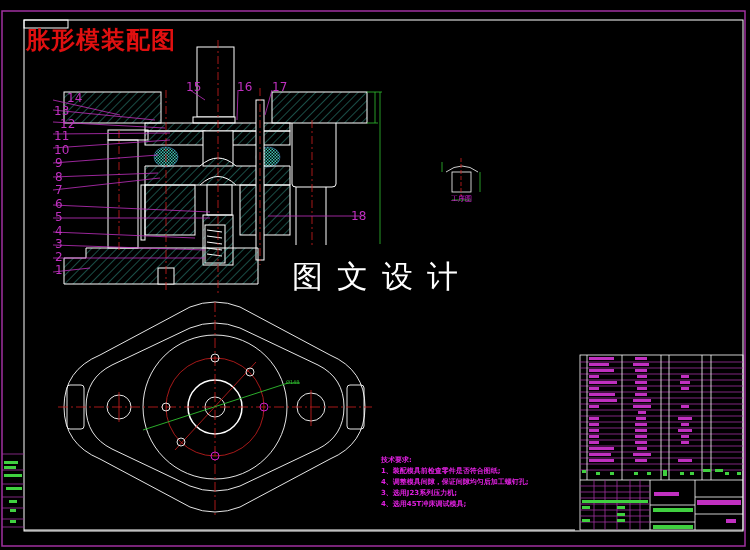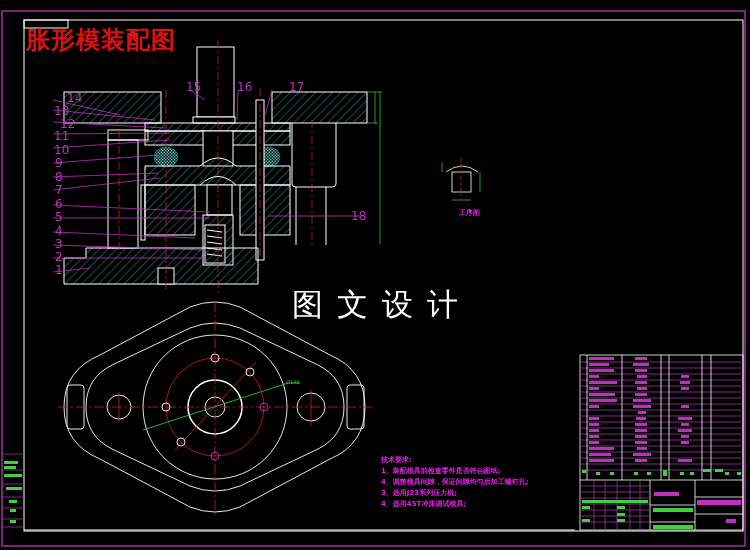--- a/index.html
+++ b/index.html
@@ -1,23 +1,23 @@
 <!DOCTYPE html>
 <html><head>
 <meta charset="utf-8">
 <style>
   html, body { margin:0; padding:0; background:#000; }
   body { width:750px; height:550px; position:relative; overflow:hidden; font-family:"DejaVu Sans", sans-serif; }
   svg { position:absolute; left:0; top:0; }
   .title-cn { position:absolute; left:26px; top:26px; font-size:24px; color:#e01010; font-weight:bold; letter-spacing:1px; font-family:"DejaVu Sans", sans-serif; line-height:28px; }
-  .watermark { position:absolute; left:292px; top:256px; font-size:31px; color:#ffffff; letter-spacing:14px; font-family:"DejaVu Serif", serif; line-height:40px;margin-top:28px; }
+  .watermark { position:absolute; left:292px; top:256px; font-size:31px; color:#ffffff; letter-spacing:14px; font-family:"DejaVu Serif", serif; line-height:40px; }
   .tech { position:absolute; left:381px; top:455px; color:#e020e0; font-size:7px; line-height:11px; font-weight:bold; font-family:"DejaVu Sans", sans-serif; }
   .tech div { white-space:nowrap; }
   .part-num { position:absolute; color:#c030c0; font-size:12px; font-family:"DejaVu Sans", sans-serif; line-height:8px; }
-  .proc-label { position:absolute; left:451px; top:208px; color:#e020e0; font-size:7px; font-weight:bold;margin-left:8px; }
+  .proc-label { position:absolute; left:451px; top:194px; color:#e020e0; font-size:7px; font-weight:normal; }
 </style>
 </head>
 <body>
 
 <svg width="750" height="550" viewBox="0 0 750 550">
   <defs>
     <pattern id="hatch" width="6" height="6" patternUnits="userSpaceOnUse" patternTransform="rotate(45)">
       <line x1="0" y1="0" x2="0" y2="6" stroke="#40c0b0" stroke-width="0.8"></line>
     </pattern>
     <pattern id="check" width="3" height="3" patternUnits="userSpaceOnUse">
@@ -312,21 +312,21 @@
 <div class="part-num" style="left:55px;top:186px;">7</div>
 <div class="part-num" style="left:55px;top:173px;">8</div>
 <div class="part-num" style="left:55px;top:159px;">9</div>
 <div class="part-num" style="left:54px;top:146px;">10</div>
 <div class="part-num" style="left:54px;top:132px;">11</div>
 <div class="part-num" style="left:60px;top:120px;">12</div>
 <div class="part-num" style="left:54px;top:107px;">13</div>
 <div class="part-num" style="left:54px;top:94px;margin-left:13px;">14</div>
 <div class="part-num" style="left:186px;top:83px;">15</div>
 <div class="part-num" style="left:237px;top:83px;">16</div>
-<div class="part-num" style="left:289px;top:83px;text-align:right;">17</div>
+<div class="part-num" style="left:272px;top:83px;text-align:right;">17</div>
 <div class="part-num" style="left:351px;top:212px;text-align:center;">18</div>
 
 <div class="tech">
   <div>技术要求:</div>
   <div>1、装配模具前检查零件是否符合图纸;</div>
   <div>4、调整模具间隙，保证间隙均匀后加工螺钉孔;</div>
   <div>3、选用J23系列压力机;</div>
   <div>4、选用45T冲床调试模具;</div>
 </div>
 

